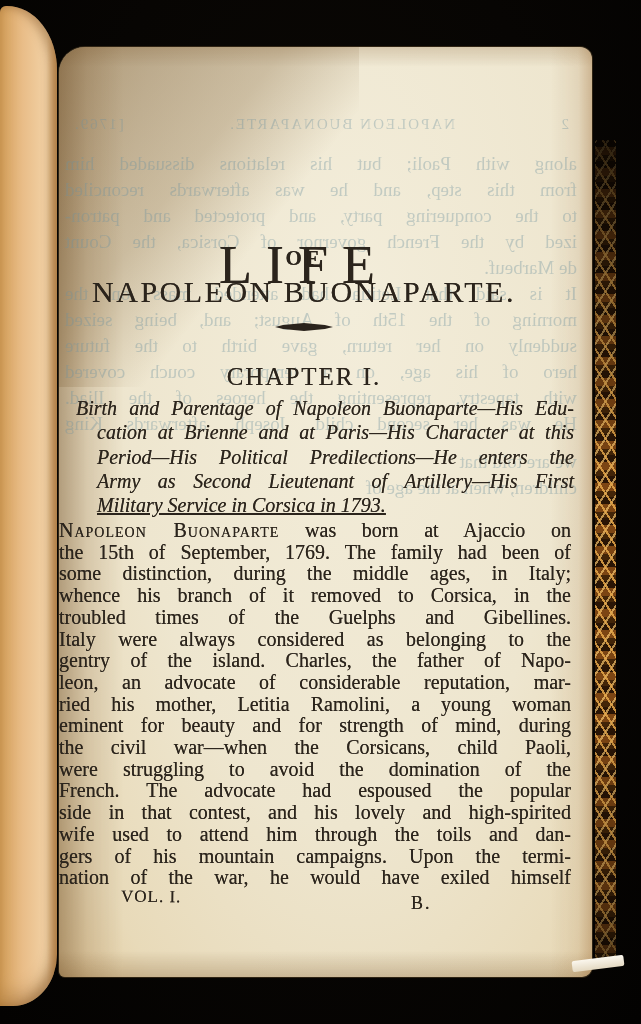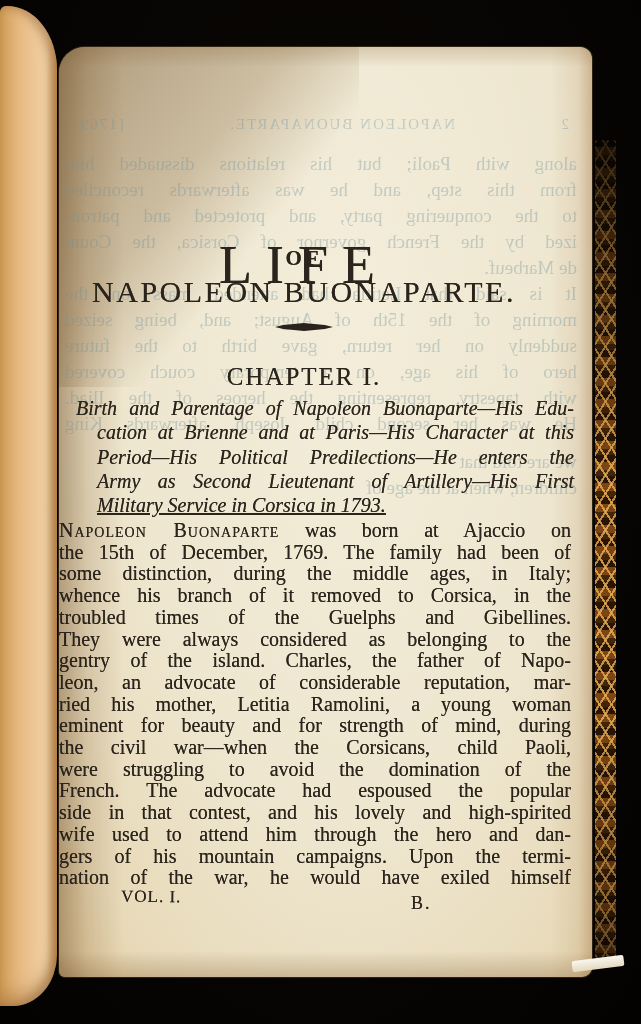--- a/index.html
+++ b/index.html
@@ -124,34 +124,34 @@
     <div class="summary ink">
       <div class="s-line">Birth and Parentage of Napoleon Buonaparte—His Edu-</div>
       <div class="s-line indent">cation at Brienne and at Paris—His Character at this</div>
       <div class="s-line indent">Period—His Political Predilections—He enters the</div>
       <div class="s-line indent">Army as Second Lieutenant of Artillery—His First</div>
       <div class="s-line indent no-stretch">Military Service in Corsica in 1793.</div>
     </div>
 
     <div class="bodytext ink">
       <div class="b-line"><span class="sc">Napoleon Buonaparte</span><span> was born at Ajaccio on</span></div>
-      <div class="b-line">the 15th of December, 1769.  The family had been of</div>
+      <div class="b-line">the 15th of September, 1769.  The family had been of</div>
       <div class="b-line">some distinction, during the middle ages, in Italy;</div>
       <div class="b-line">whence his branch of it removed to Corsica, in the</div>
       <div class="b-line">troubled times of the Guelphs and Gibellines.</div>
-      <div class="b-line">They were always considered as belonging to the</div>
+      <div class="b-line">Italy were always considered as belonging to the</div>
       <div class="b-line">gentry of the island.  Charles, the father of Napo-</div>
       <div class="b-line">leon, an advocate of considerable reputation, mar-</div>
       <div class="b-line">ried his mother, Letitia Ramolini, a young woman</div>
       <div class="b-line">eminent for beauty and for strength of mind, during</div>
       <div class="b-line">the civil war—when the Corsicans, child Paoli,</div>
       <div class="b-line">were struggling to avoid the domination of the</div>
       <div class="b-line">French.  The advocate had espoused the popular</div>
       <div class="b-line">side in that contest, and his lovely and high-spirited</div>
-      <div class="b-line">wife used to attend him through the hero and dan-</div>
+      <div class="b-line">wife used to attend him through the toils and dan-</div>
       <div class="b-line">gers of his mountain campaigns.  Upon the termi-</div>
       <div class="b-line">nation of the war, he would have exiled himself</div>
     </div>
 
     <div class="footer-vol ink">VOL. I.</div>
     <div class="footer-sig ink">B.</div>
   </div>
 </div>
 
 </body></html>

